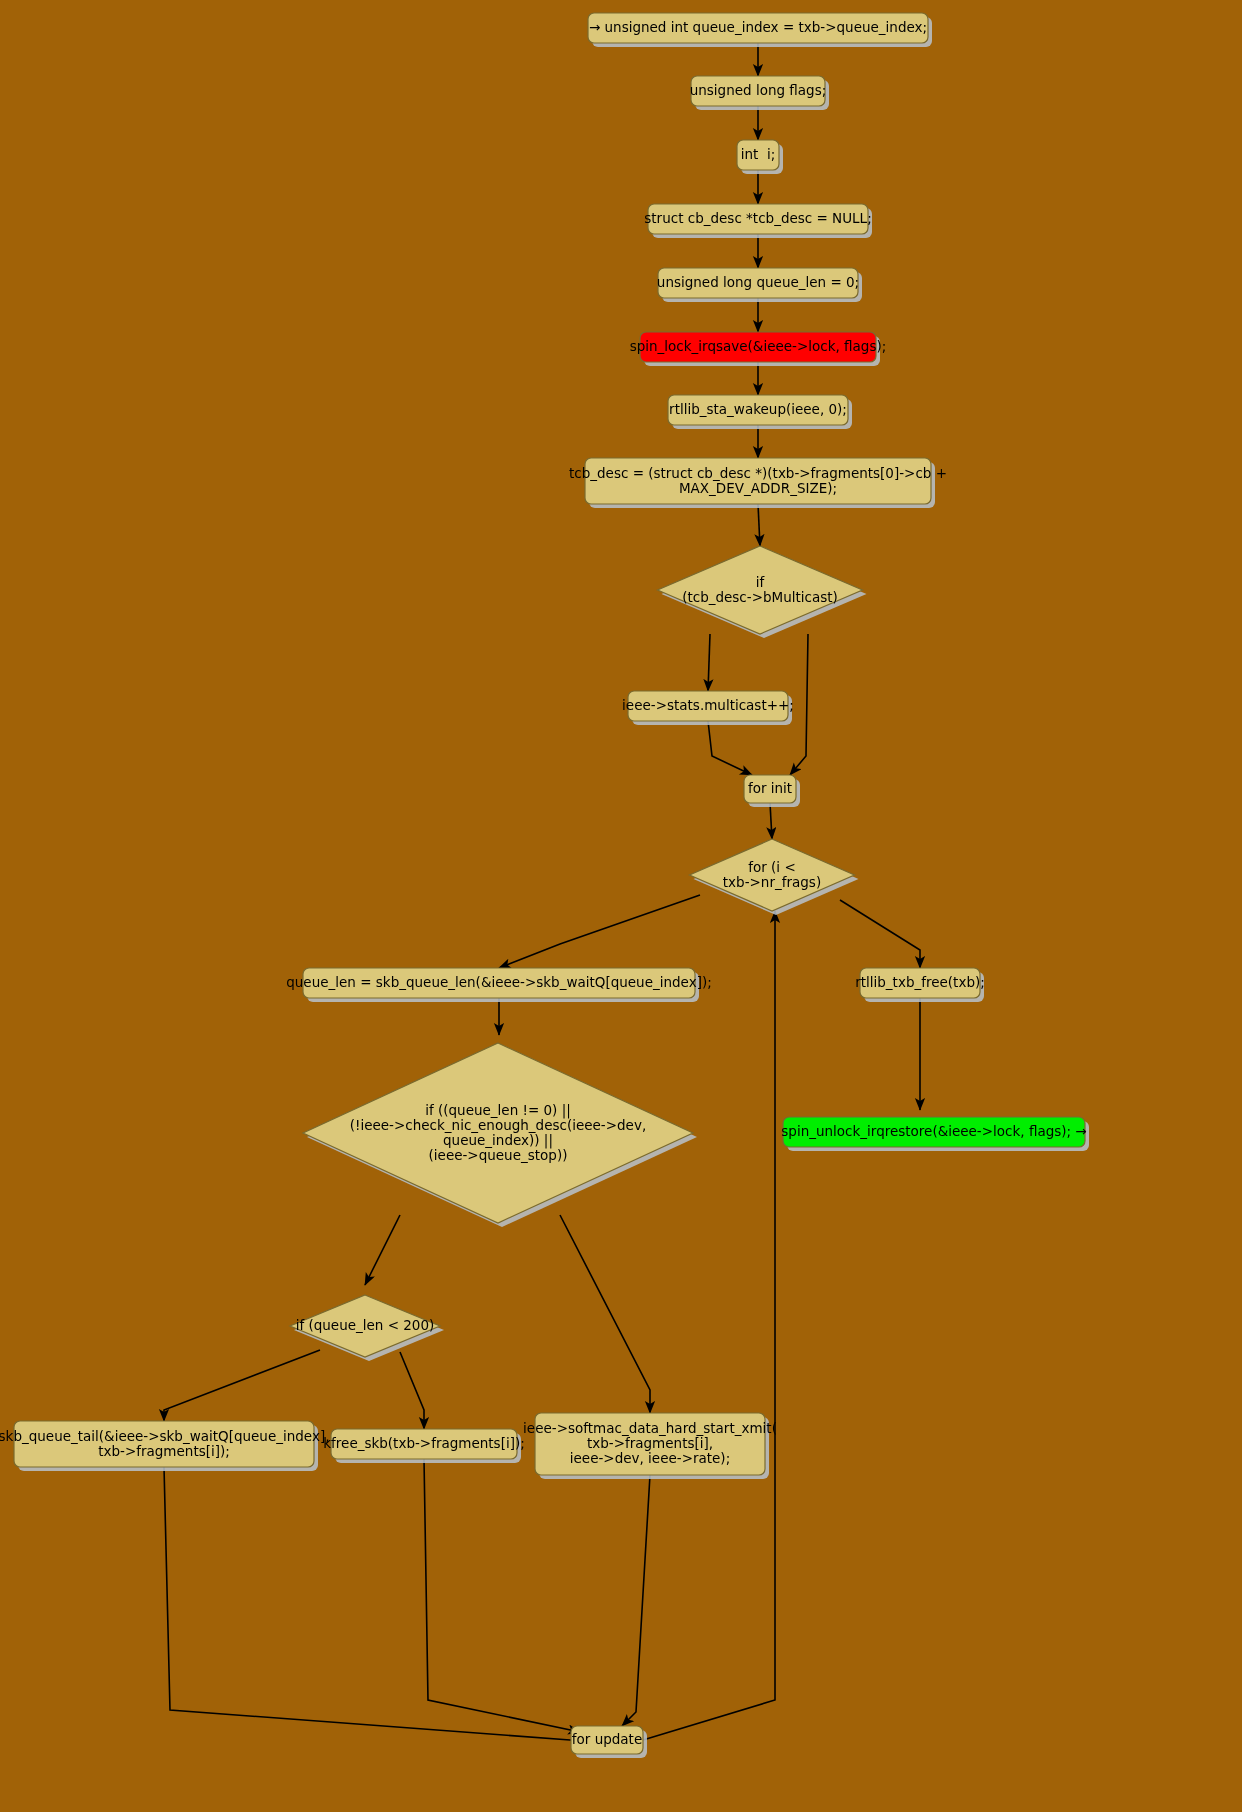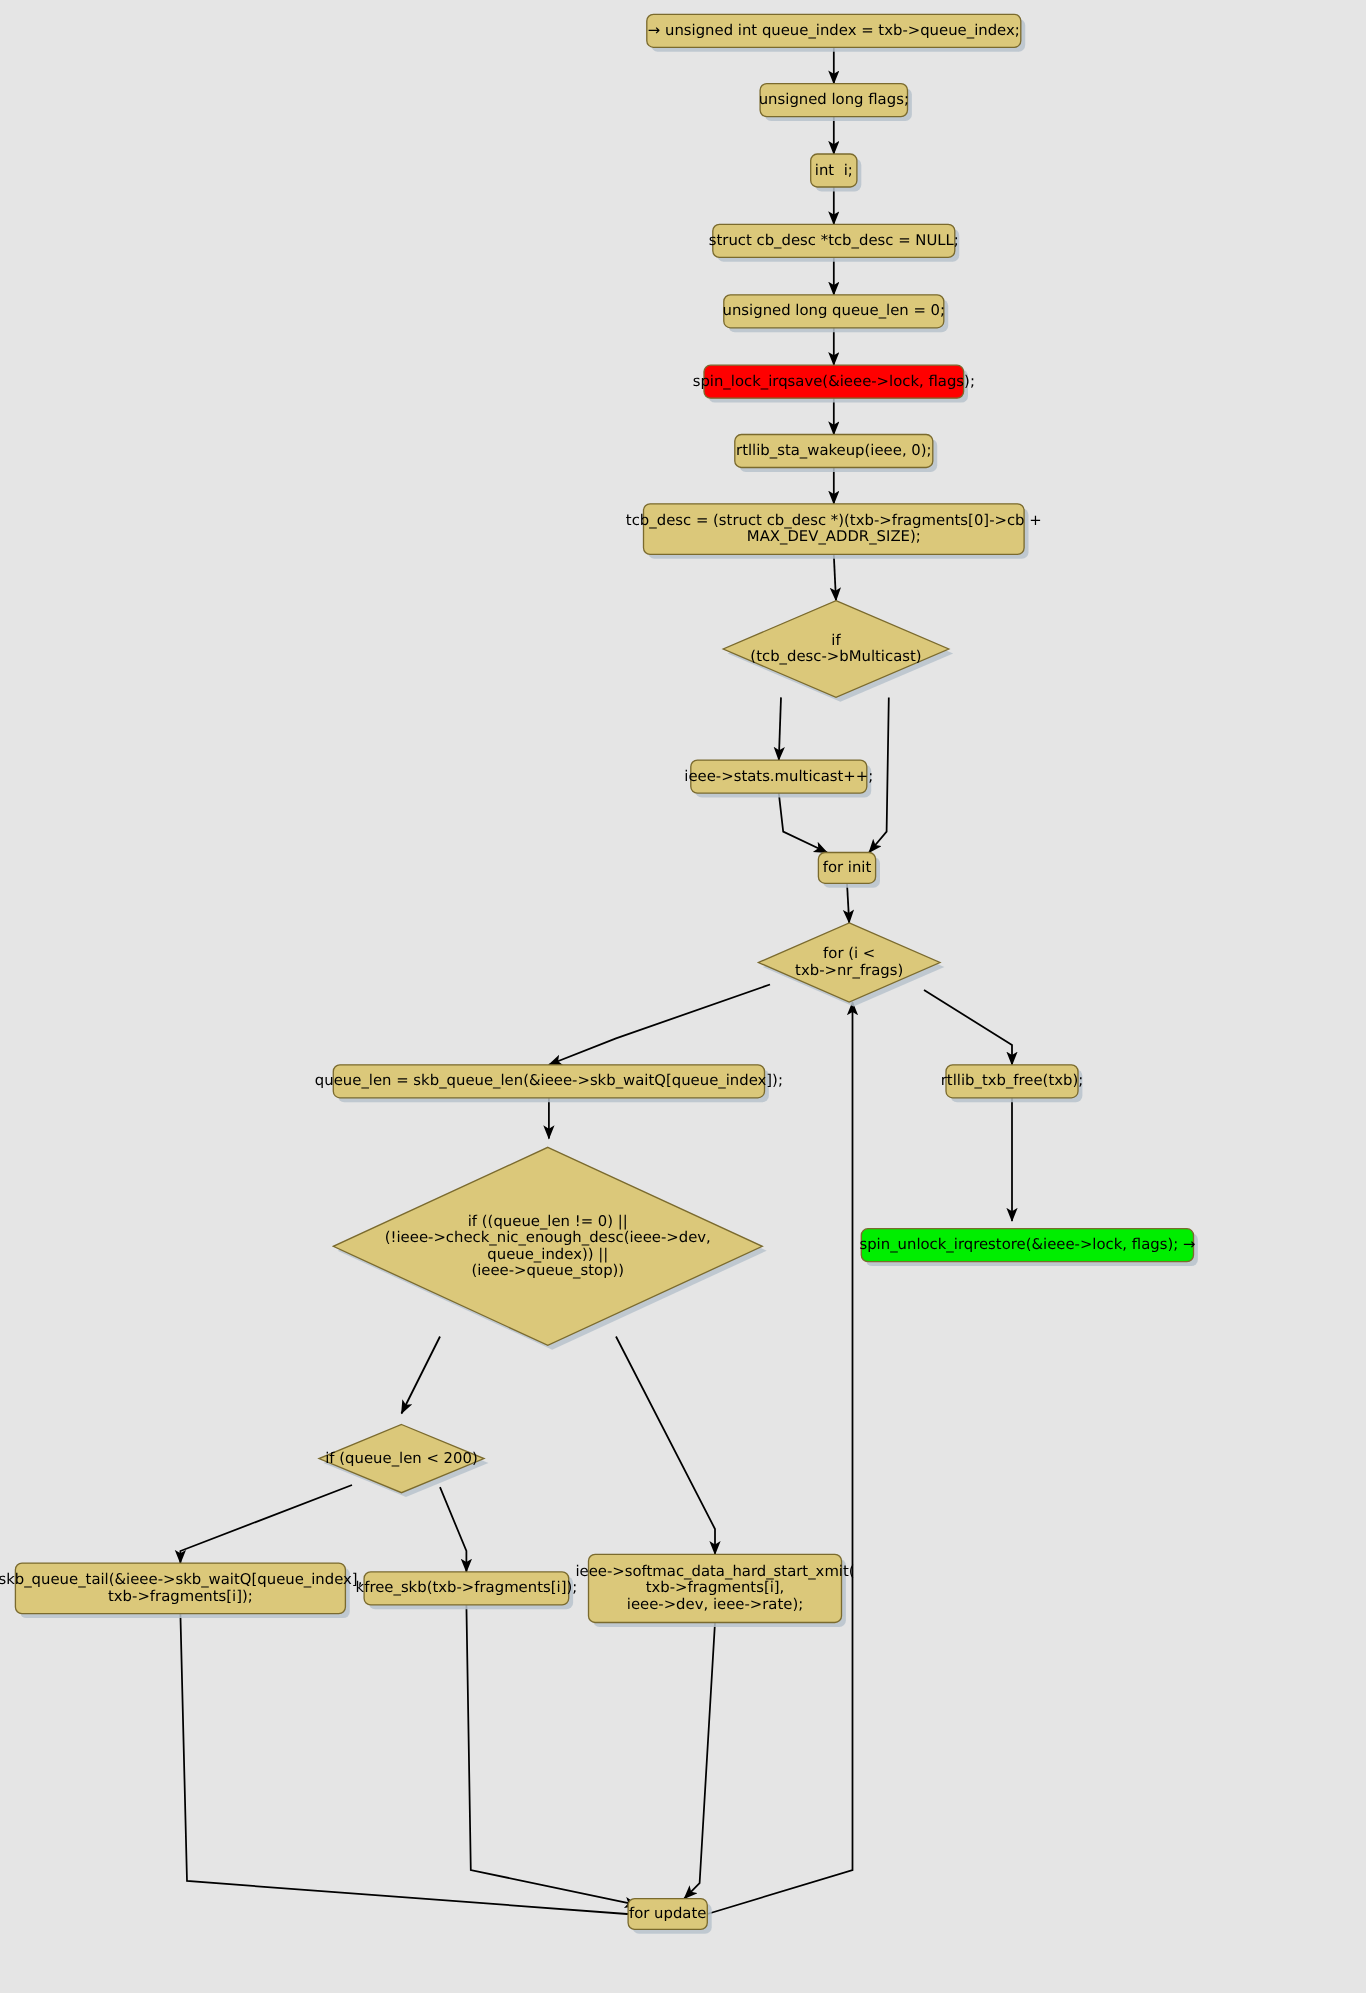--- a/index.html
+++ b/index.html
@@ -4,21 +4,21 @@
 <style>
   html, body {
     margin: 0;
     padding: 0;
     background: #ffffff;
   }
   #chart-root {
     position: relative;
     width: 1242px;
     height: 1812px;
-    background: #e5e5e5;
+    background: #a16207;
     font-family: "DejaVu Sans", sans-serif;
     overflow: hidden;
   }
   svg.flow {
     position: absolute;
     top: 0;
     left: 0;
     width: 1242px;
     height: 1812px;
   }

